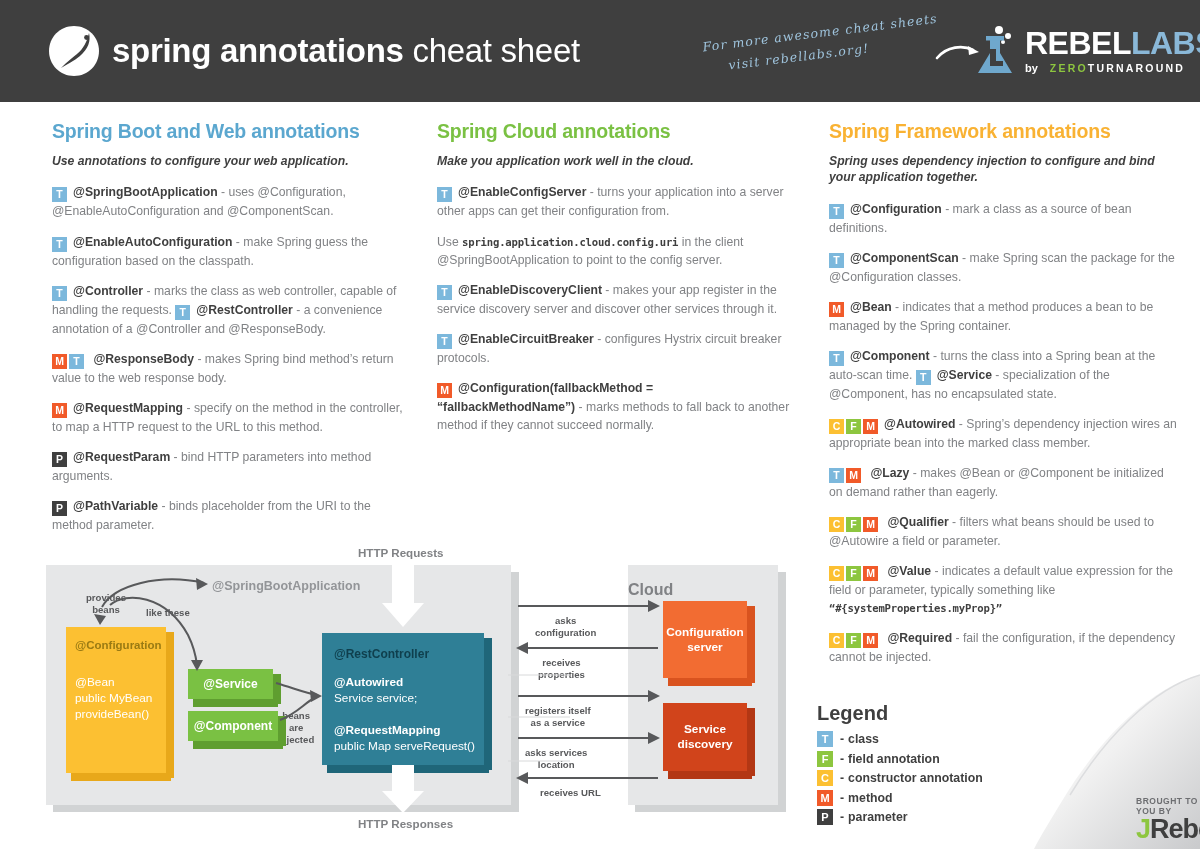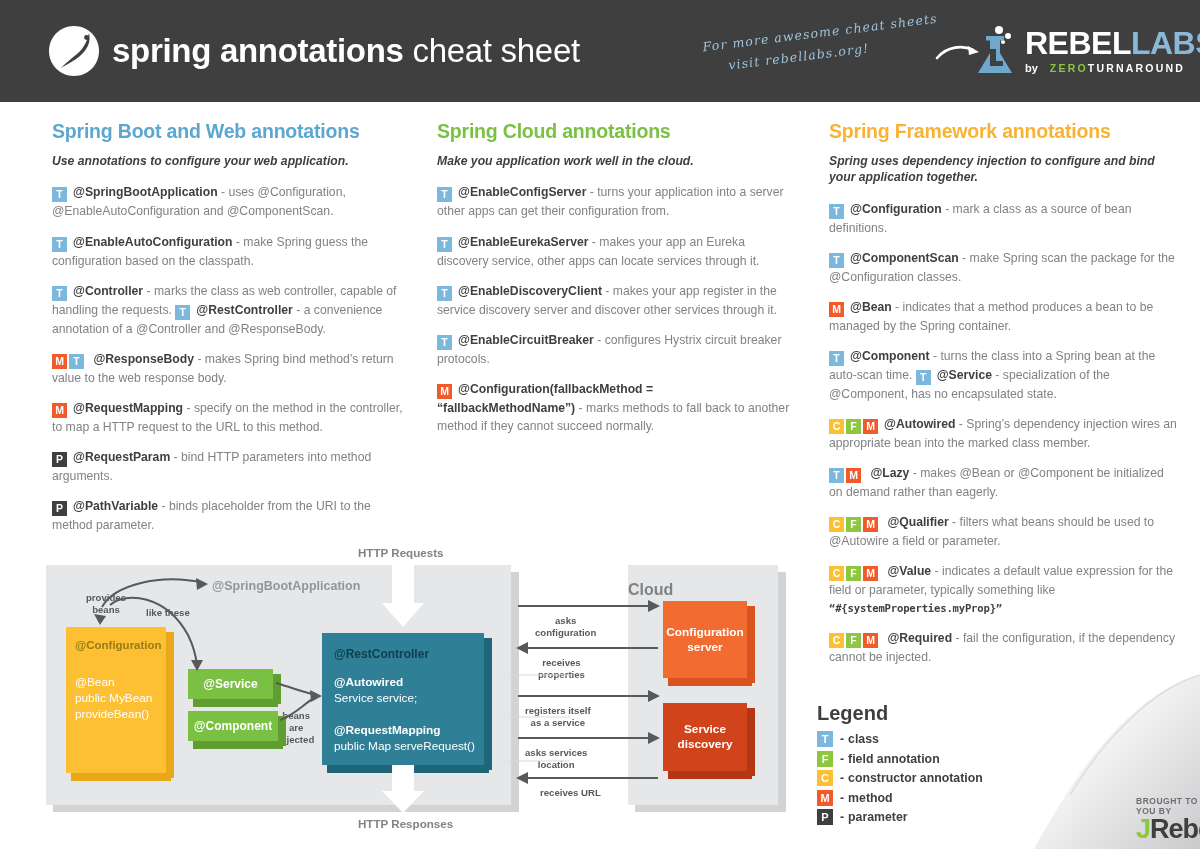--- a/index.html
+++ b/index.html
@@ -374,21 +374,21 @@
   </div>
 
   <div class="column" id="col2">
     <div class="col-title t-green">Spring Cloud annotations</div>
     <div class="col-sub">Make you application work well in the cloud.</div>
 
     <div class="entry">
       <span class="badge b-T badge-gap">T</span><span class="name">@EnableConfigServer</span><span> - turns your application into a server other apps can get their configuration from.</span>
     </div>
     <div class="entry">
-      <span class="badge b-T badge-gap">T</span><span class="name">@EnableEurekaServer</span><span> - makes your app an Eureka discovery service, other apps can locate services through it.</span>
+      <span>Use </span><span class="code">spring.application.cloud.config.uri</span><span> in the client @SpringBootApplication to point to the config server.</span>
     </div>
     <div class="entry">
       <span class="badge b-T badge-gap">T</span><span class="name">@EnableDiscoveryClient</span><span> - makes your app register in the service discovery server and discover other services through it.</span>
     </div>
     <div class="entry">
       <span class="badge b-T badge-gap">T</span><span class="name">@EnableCircuitBreaker</span><span> - configures Hystrix circuit breaker protocols.</span>
     </div>
     <div class="entry">
       <span class="badge b-M badge-gap">M</span><span class="name">@Configuration(fallbackMethod = “fallbackMethodName”)</span><span> - marks methods to fall back to another method if they cannot succeed normally.</span>
     </div>

